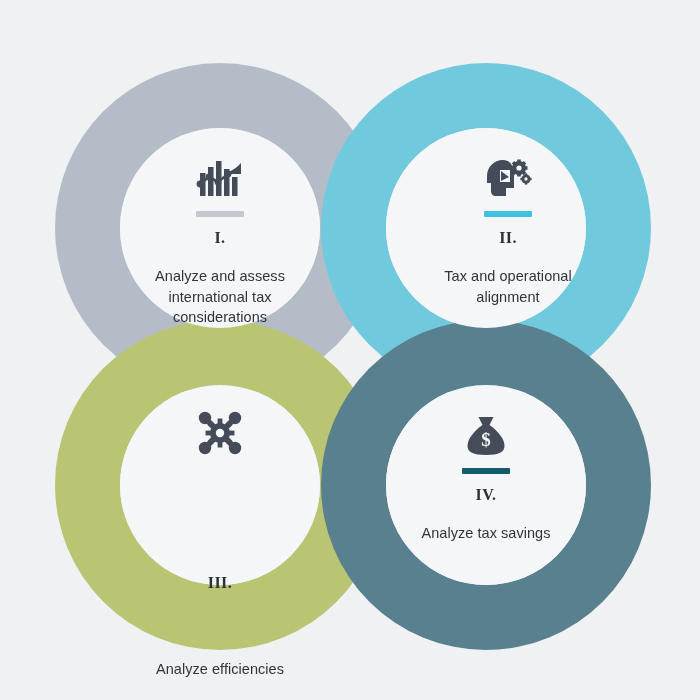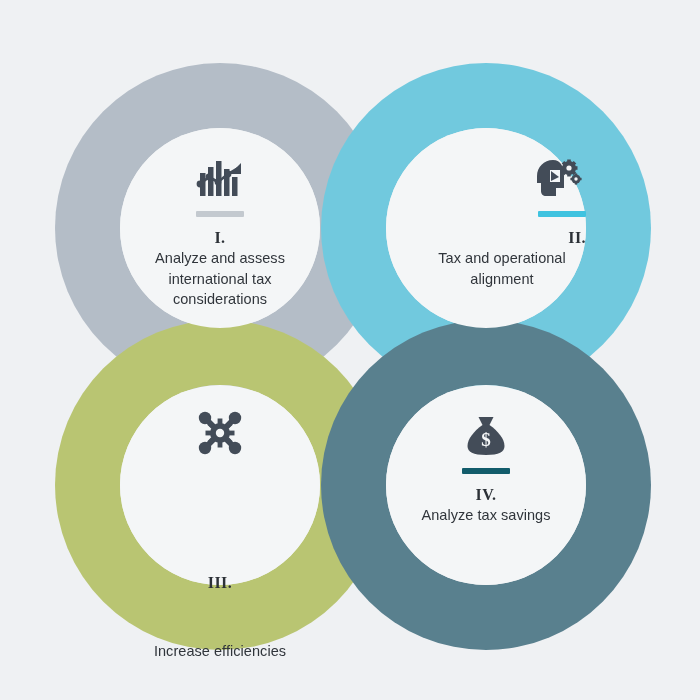--- a/index.html
+++ b/index.html
@@ -32,21 +32,21 @@
     height: 200px;
     display: flex;
     flex-direction: column;
     align-items: center;
     justify-content: flex-start;
     text-align: center;
     box-sizing: border-box;
     padding-top: 26px;
   }
   #q1-content { left: 120px; top: 128px; }
-  #q2-content { left: 386px; top: 128px; align-items: flex-end; }
+  #q2-content { left: 408px; top: 128px; }
   #q3-content { left: 120px; top: 385px; gap: 48px; }
   #q4-content { left: 386px; top: 385px; }
 
   .icon-slot {
     width: 56px;
     height: 46px;
     display: flex;
     align-items: flex-end;
     justify-content: center;
   }
@@ -68,21 +68,21 @@
     letter-spacing: 0.4px;
     line-height: 1;
   }
 
   .label {
     font-family: "Liberation Sans", sans-serif;
     font-size: 14.5px;
     font-weight: 400;
     color: #30353b;
     line-height: 1.42;
-    margin-top: 2px;
+    margin-top: 20px;
     max-width: 168px;
     letter-spacing: 0.05px;
   }
 </style>
 </head>
 <body style="background: rgb(239, 241, 243);">
 
 <div id="diagram-root">
 
   <svg class="venn-svg" viewBox="0 0 700 700">
@@ -201,21 +201,21 @@
           <rect x="11.6" y="11.2" width="4.8" height="5.5" transform="rotate(-45 14 14)"></rect>
           <rect x="29.6" y="27.2" width="4.8" height="5.5" transform="rotate(-45 32 30)"></rect>
           <rect x="29.6" y="11.2" width="4.8" height="5.5" transform="rotate(45 32 14)"></rect>
           <rect x="11.6" y="27.2" width="4.8" height="5.5" transform="rotate(45 14 30)"></rect>
         </g>
         <circle cx="23" cy="22" r="4.2" fill="#f4f6f7"></circle>
       </svg>
     </div>
     <div class="accent-bar" id="accent-3" style="background: rgb(181, 196, 74);"></div>
     <div class="numeral">III.</div>
-    <div class="label">Increase efficiencies</div>
+    <div class="label">Analyze efficiencies</div>
   </div>
 
   <div class="quadrant-content" id="q4-content">
     <div class="icon-slot">
       <svg width="42" height="42" viewBox="0 0 42 42">
         <path d="M13.5,2 L28.5,2 L24.5,10 L17.5,10 Z" fill="#434c58"></path>
         <path d="M17.5,10 C9,16 2.5,24 2.5,31 C2.5,37 8,40 21,40
                  C34,40 39.5,37 39.5,31 C39.5,24 33,16 24.5,10 Z" fill="#434c58"></path>
         <text x="21" y="31" text-anchor="middle" font-family="Liberation Serif, serif" font-size="19" font-weight="bold" fill="#f4f6f7">$</text>
       </svg>

